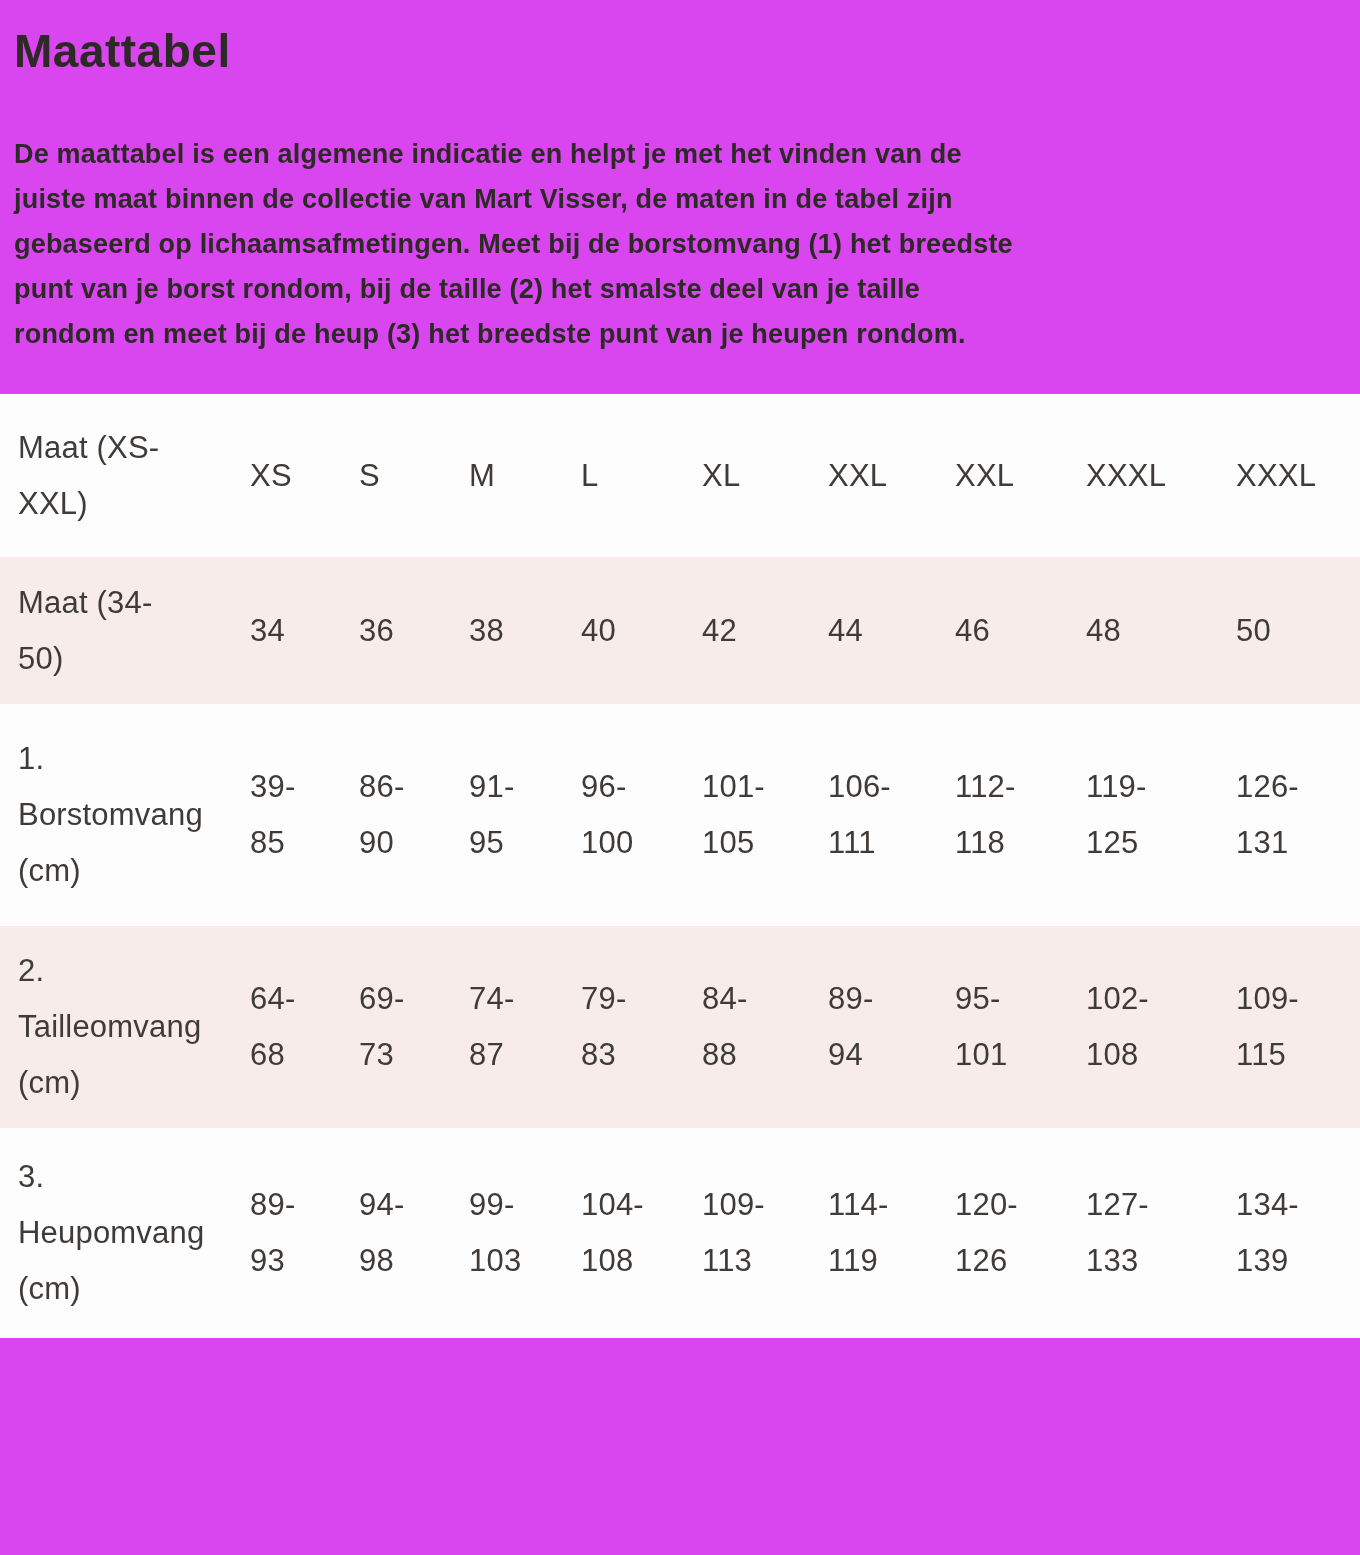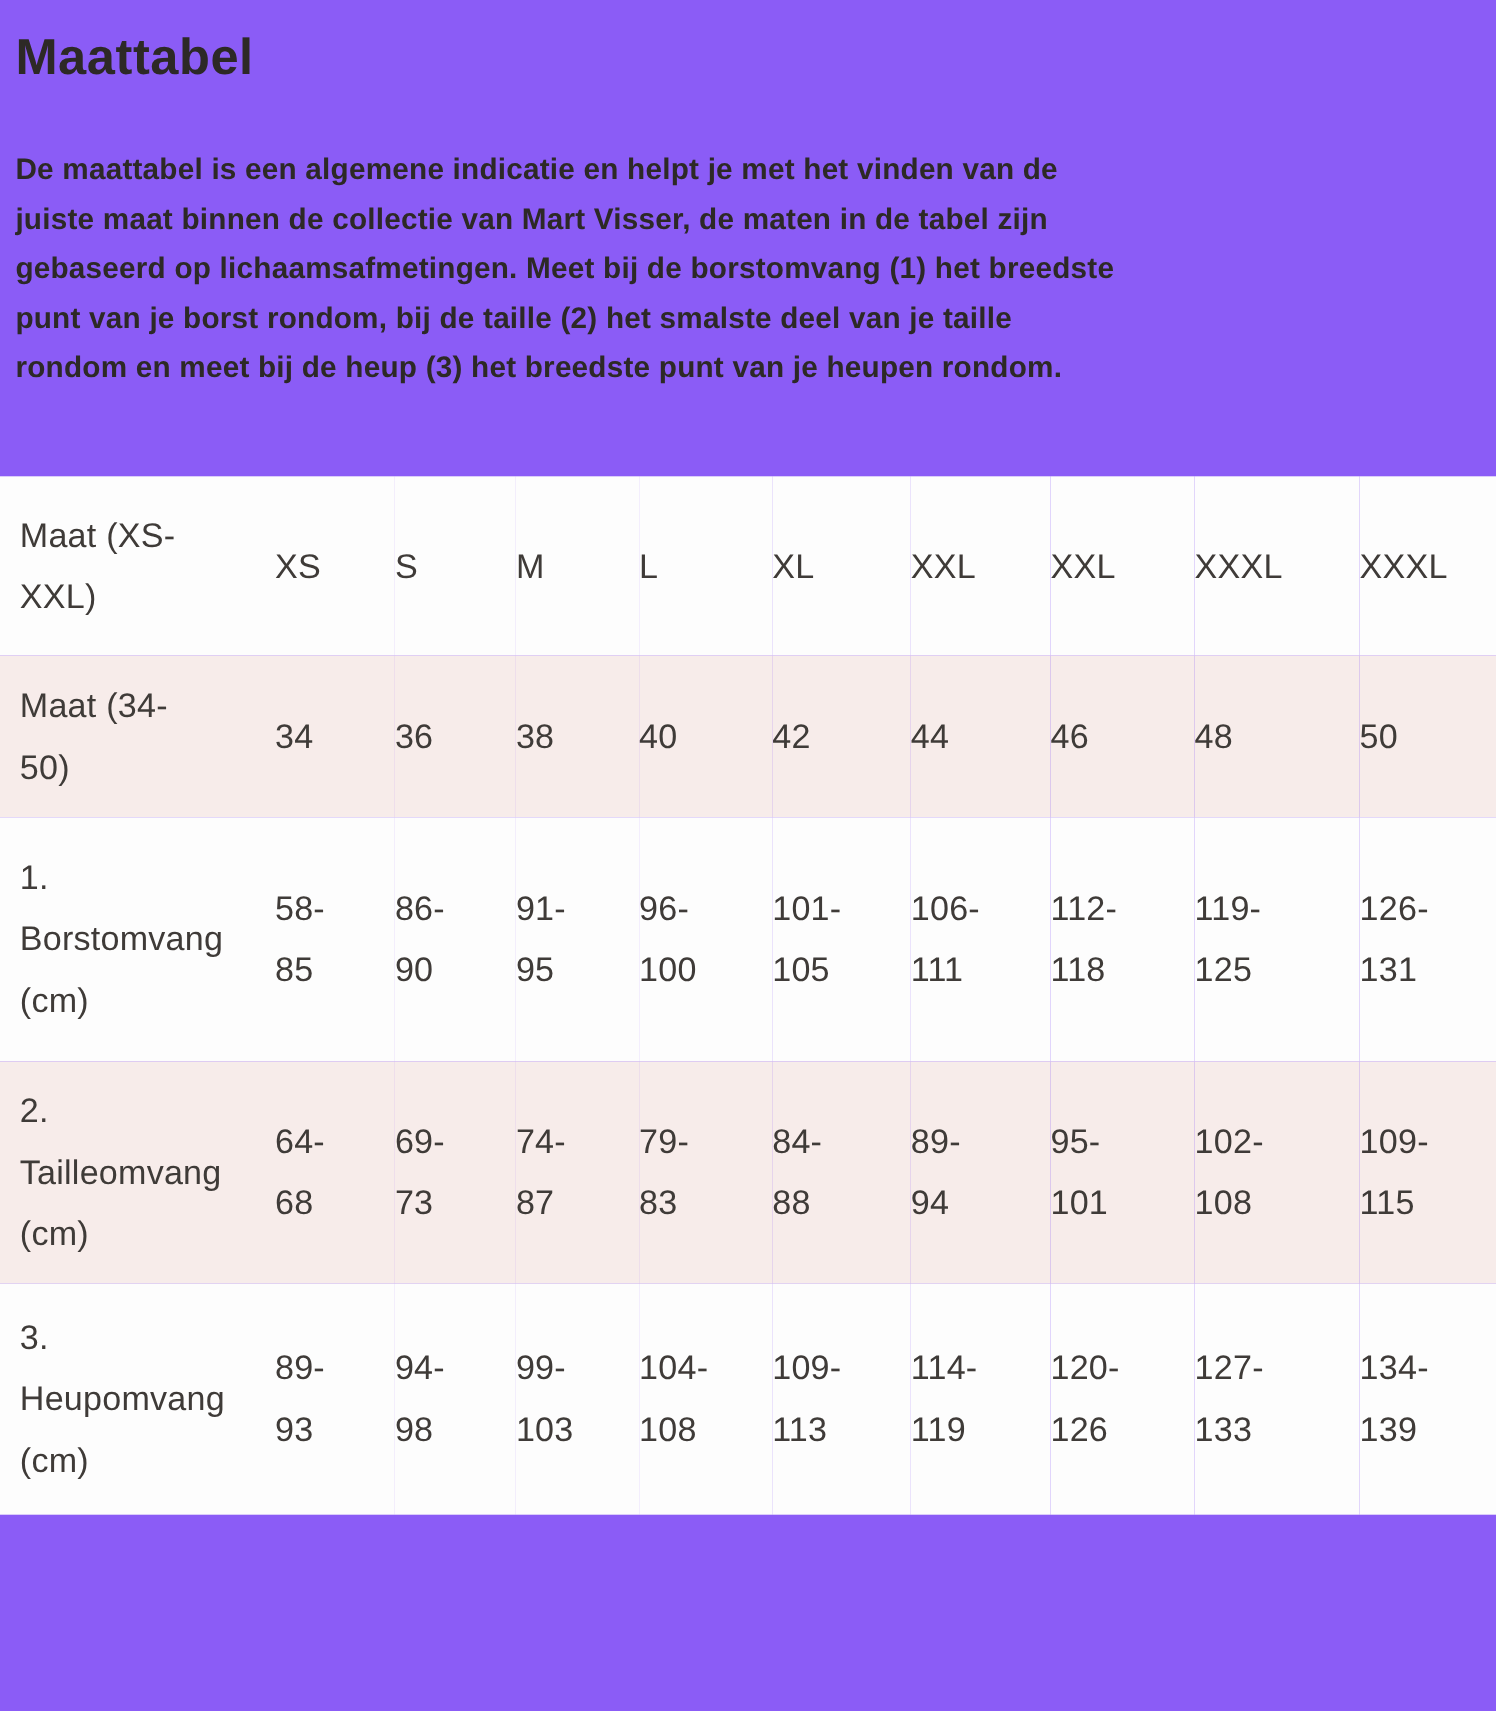--- a/index.html
+++ b/index.html
@@ -1,20 +1,20 @@
 <!DOCTYPE html>
 <html><head>
 <meta charset="utf-8">
 <style>
   html,body{margin:0;padding:0;background:#ffffff;}
   .page{
     position:relative;
     width:1360px;
     height:1555px;
-    background:#8b5cf6;
+    background:#d946ef;
     font-family:"Liberation Sans", sans-serif;
     color:#2d2926;
     overflow:hidden;
     box-sizing:border-box;
     padding-top:24px;
   }
   .intro{padding:0 10px 0 14px;}
   .page-title{
     font-size:46px;
     font-weight:700;
@@ -28,21 +28,21 @@
     letter-spacing:0.2px;
     line-height:45px;
     margin:0 0 25px 0;
     white-space:pre-line;
     color:#2d2926;
   }
   table.size-table{
     width:1360px;
     border-collapse:collapse;
     table-layout:fixed;
-    margin-top:76px;
+    margin-top:37px;
     padding-left:42px;
   }
   table.size-table td, table.size-table th{
     font-size:31px;
     letter-spacing:0.2px;
     line-height:56px;
     vertical-align:middle;
     text-align:left;
     white-space:pre-line;
     font-weight:400;
@@ -115,21 +115,21 @@
         <td>42</td>
         <td>44</td>
         <td>46</td>
         <td>48</td>
         <td>50</td>
       </tr>
       <tr class="r3 row-white">
         <th class="row-label">1.
 Borstomvang
 (cm)</th>
-        <td>58-
+        <td>39-
 85</td>
         <td>86-
 90</td>
         <td>91-
 95</td>
         <td>96-
 100</td>
         <td>101-
 105</td>
         <td>106-

